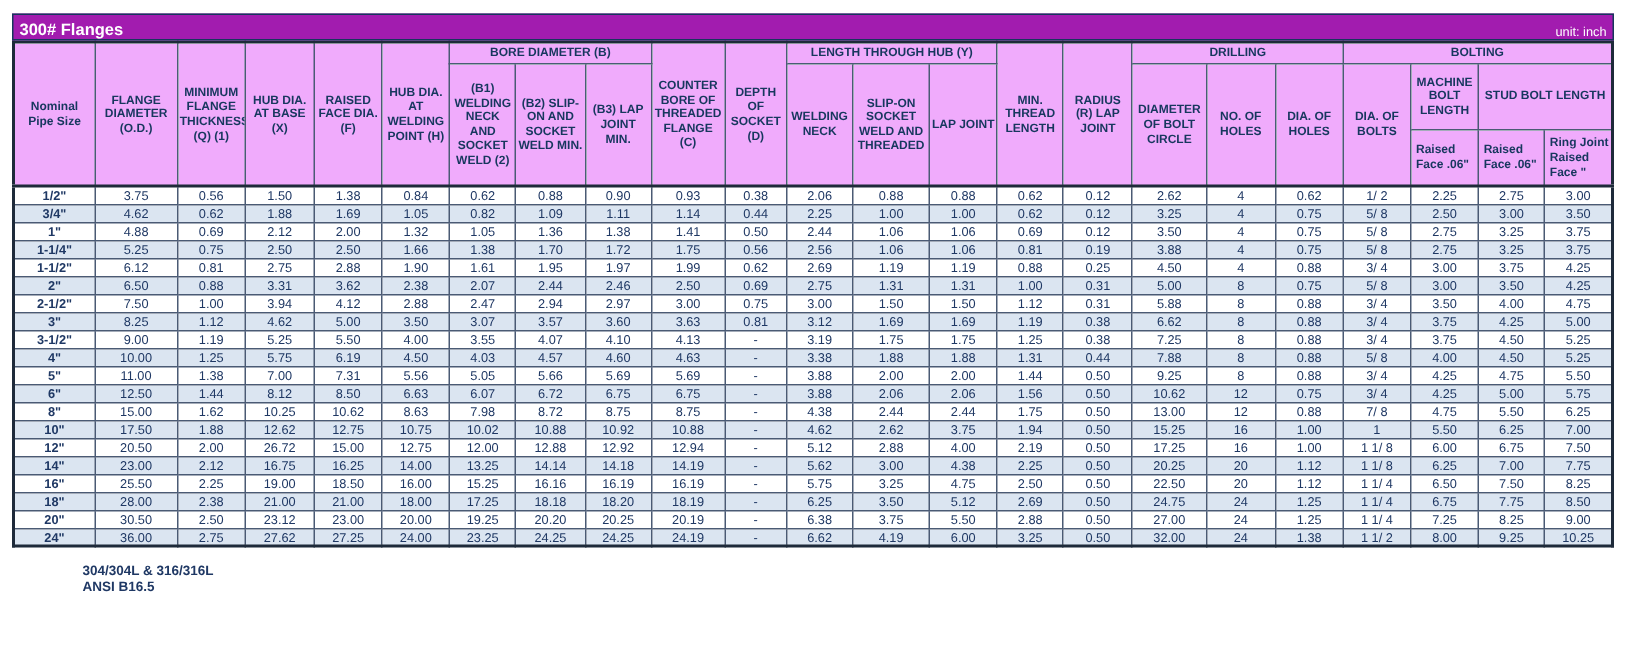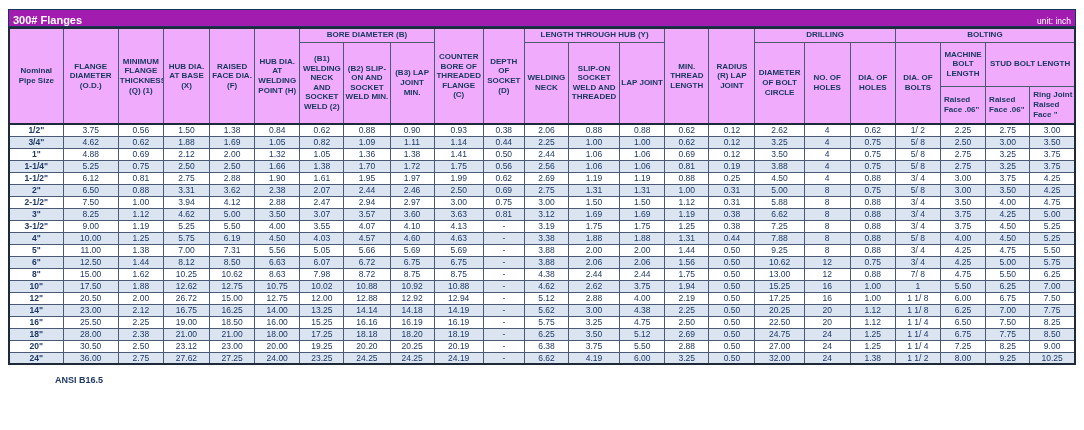--- a/index.html
+++ b/index.html
@@ -614,16 +614,17 @@
           <td>1.38</td>
           <td>1 1/ 2</td>
           <td>8.00</td>
           <td>9.25</td>
           <td>10.25</td>
         </tr>
       </tbody>
   </table>
 
   <div class="notes">
+    <div>304/304L &amp; 316/316L</div>
     <div>ANSI B16.5</div>
   </div>
 
 </div>
 
 </body></html>

